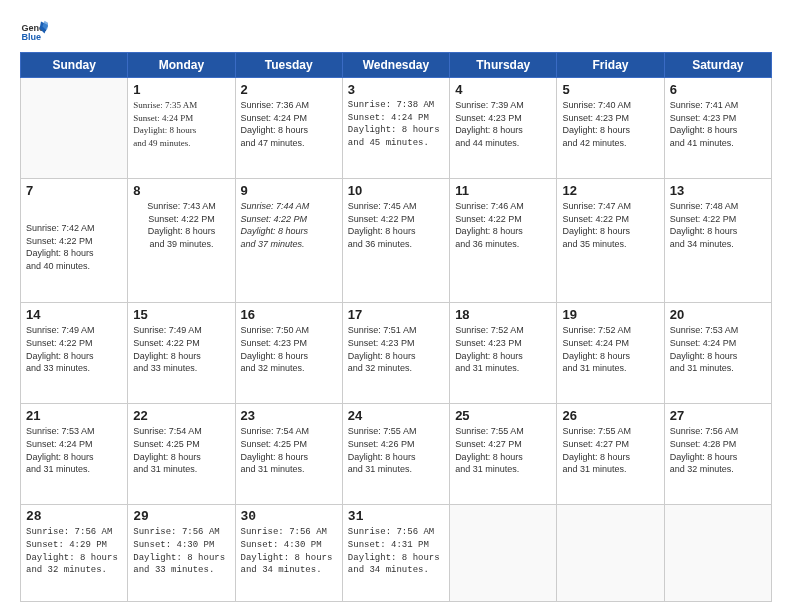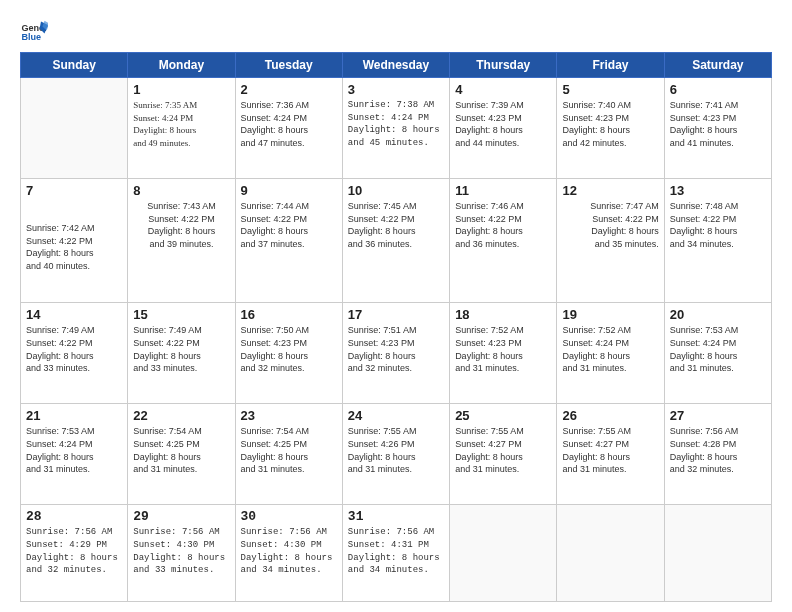--- a/index.html
+++ b/index.html
@@ -177,42 +177,42 @@
           </td>
           <td>
             <span class="day-num">8</span>
             <div class="cell-info" style="white-space: pre-line; text-align: center;">Sunrise: 7:43 AM
 Sunset: 4:22 PM
 Daylight: 8 hours
 and 39 minutes.</div>
           </td>
           <td>
             <span class="day-num">9</span>
-            <div class="cell-info" style="white-space: pre-line;">Sunrise: 7:44 AM
+            <div class="cell-info" style="white-space: pre-line; font-style: italic;">Sunrise: 7:44 AM
 Sunset: 4:22 PM
 Daylight: 8 hours
 and 37 minutes.</div>
           </td>
           <td>
             <span class="day-num">10</span>
             <div class="cell-info" style="white-space: pre-line;">Sunrise: 7:45 AM
 Sunset: 4:22 PM
 Daylight: 8 hours
 and 36 minutes.</div>
           </td>
           <td>
             <span class="day-num">11</span>
             <div class="cell-info" style="white-space: pre-line;">Sunrise: 7:46 AM
 Sunset: 4:22 PM
 Daylight: 8 hours
 and 36 minutes.</div>
           </td>
           <td>
             <span class="day-num">12</span>
-            <div class="cell-info" style="white-space: pre-line; text-align: right;">Sunrise: 7:47 AM
+            <div class="cell-info" style="white-space: pre-line;">Sunrise: 7:47 AM
 Sunset: 4:22 PM
 Daylight: 8 hours
 and 35 minutes.</div>
           </td>
           <td>
             <span class="day-num">13</span>
             <div class="cell-info" style="white-space: pre-line;">Sunrise: 7:48 AM
 Sunset: 4:22 PM
 Daylight: 8 hours
 and 34 minutes.</div>

